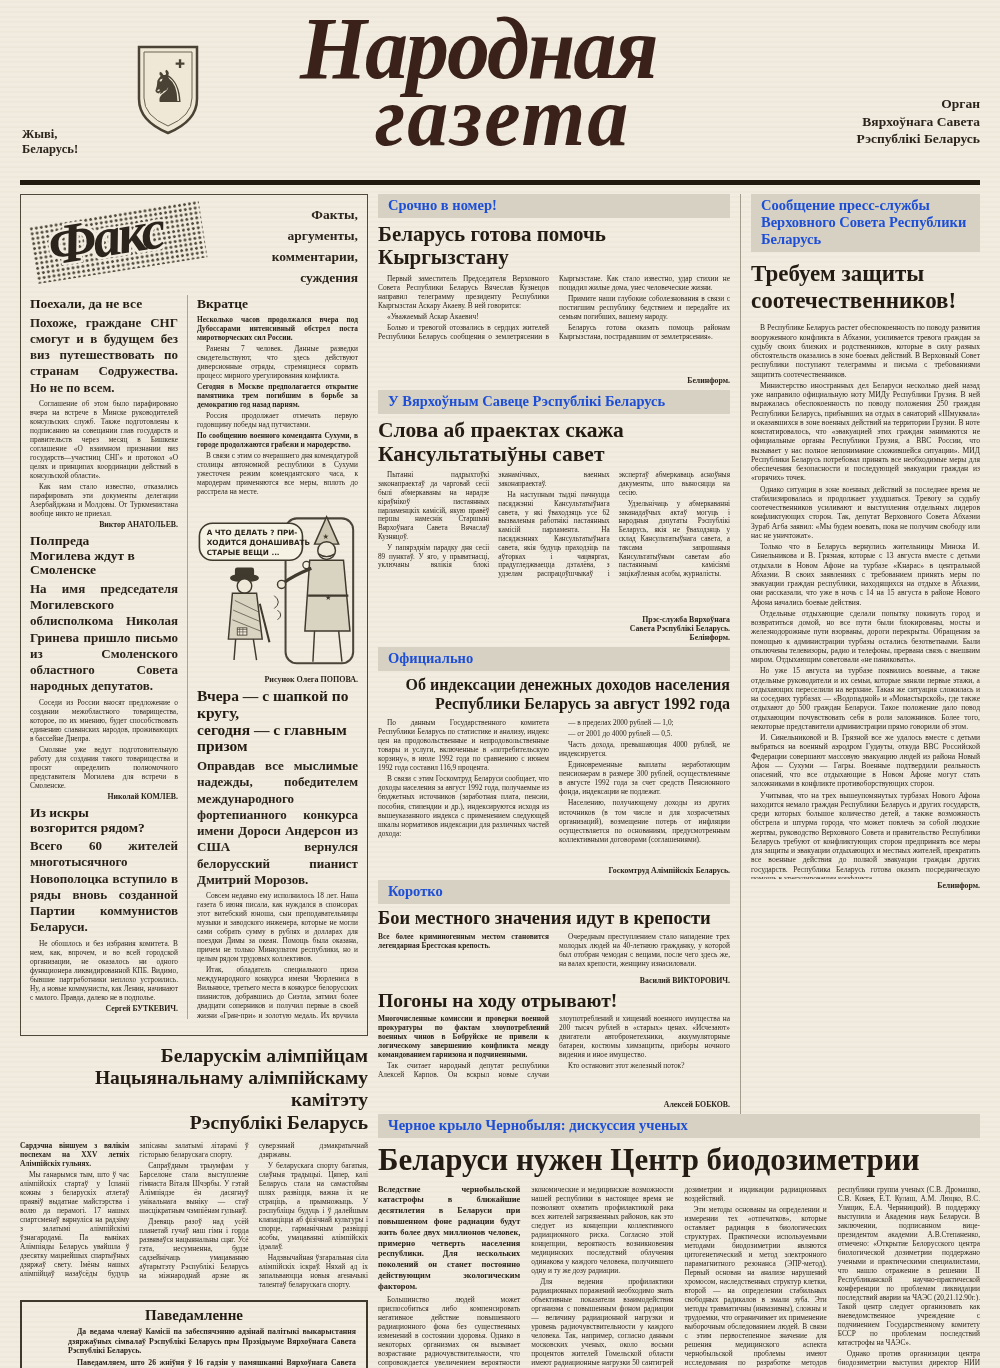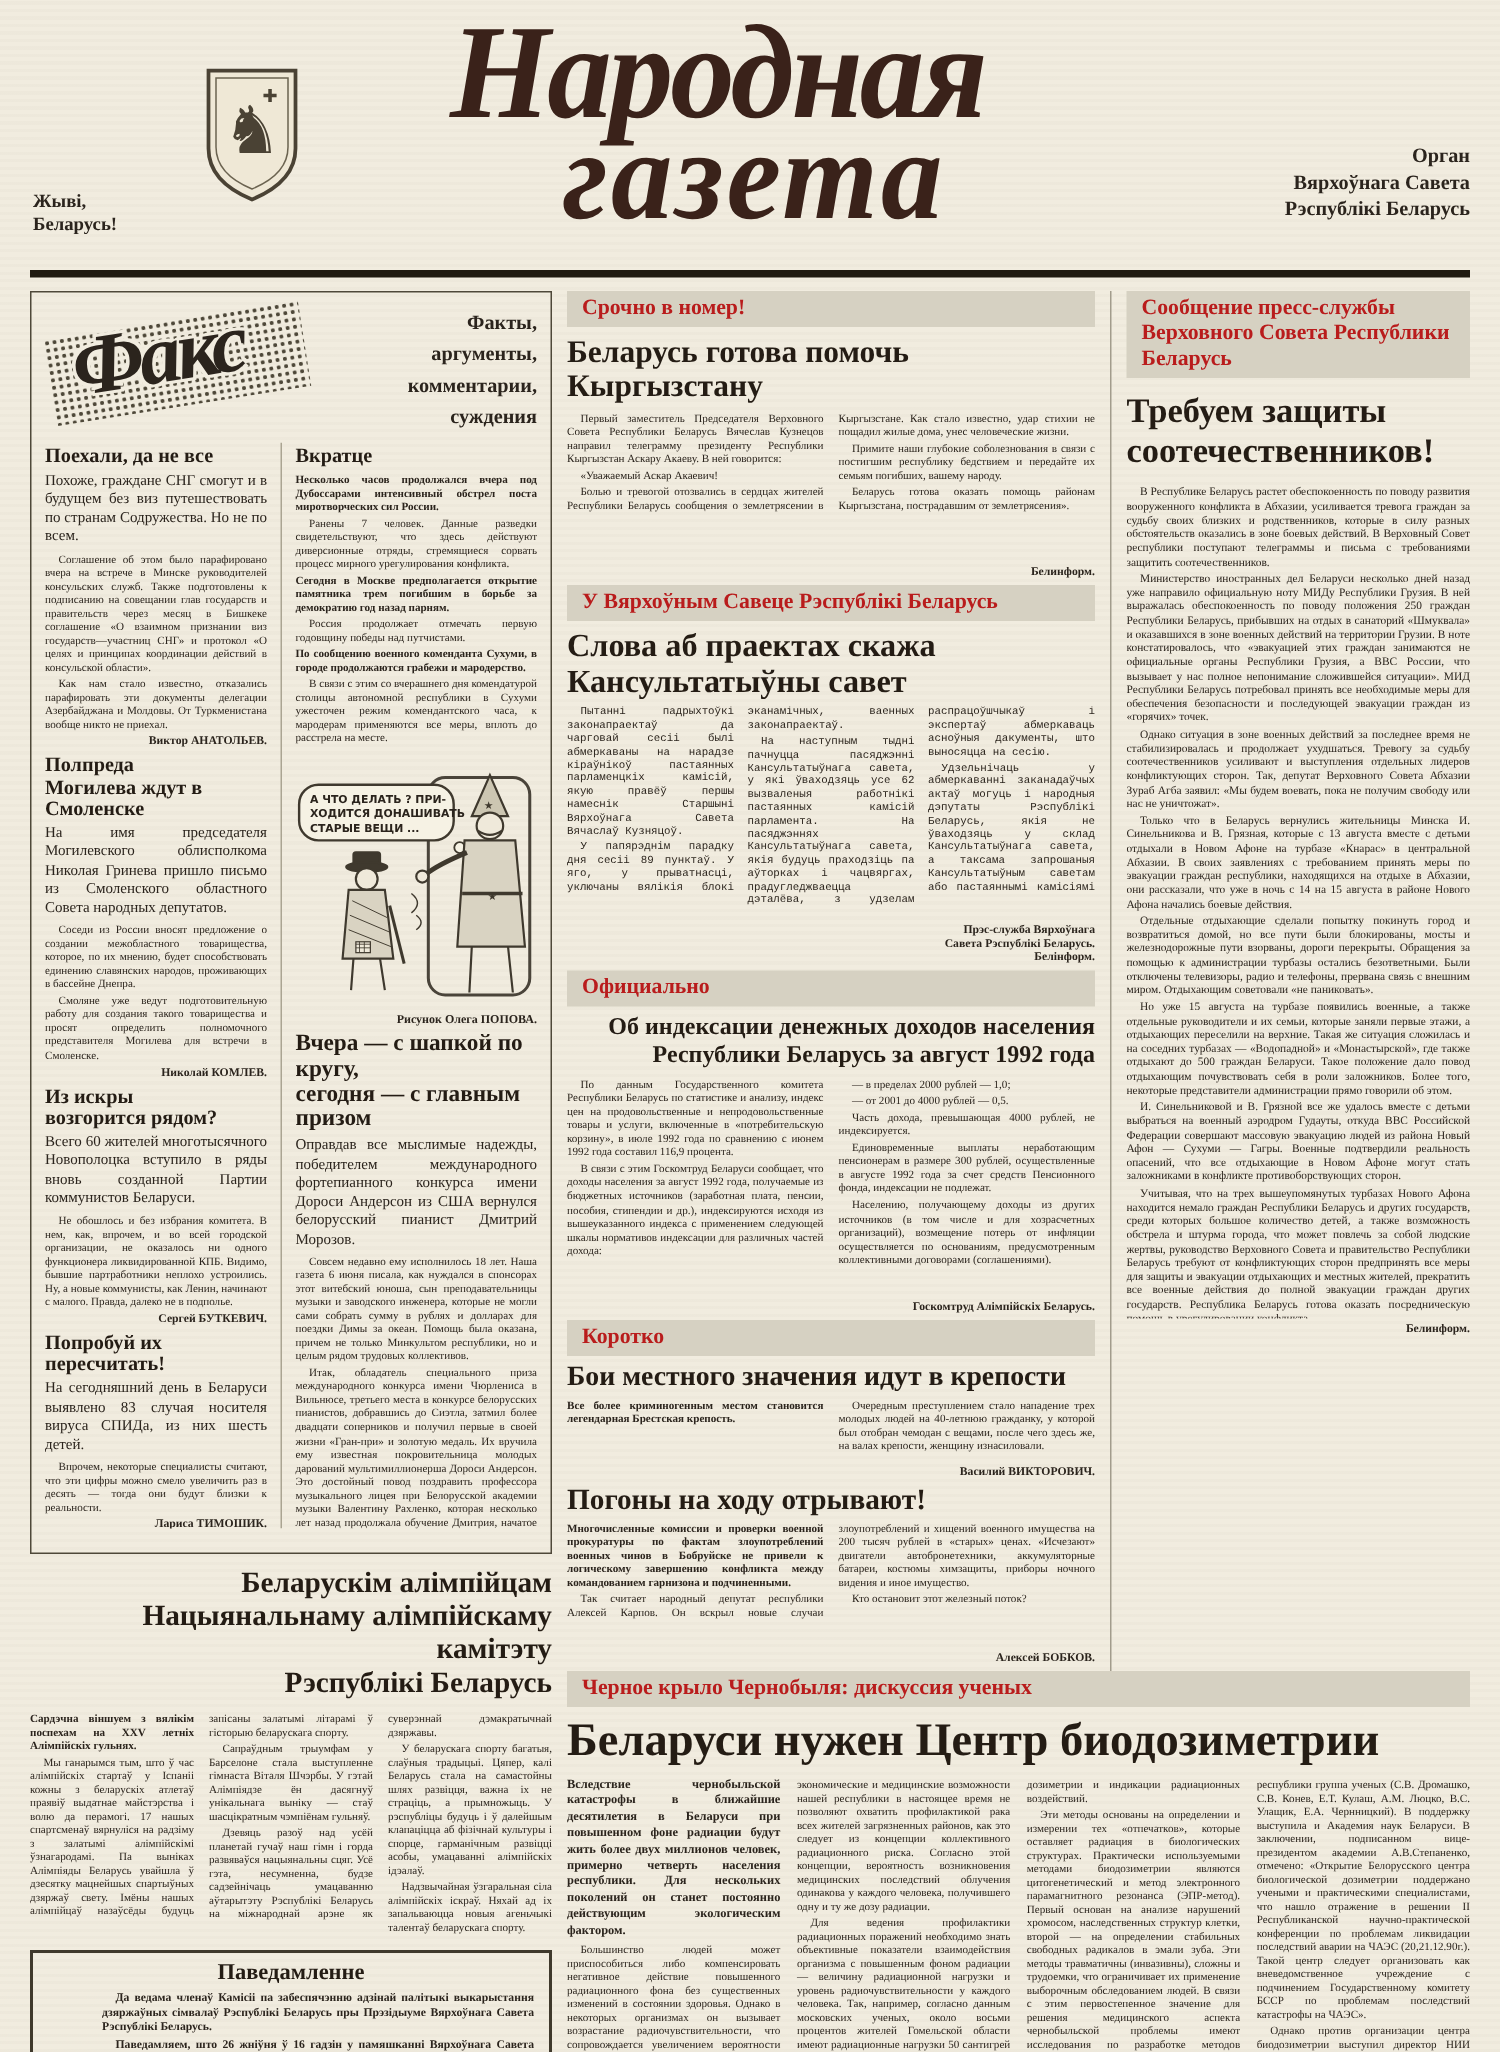--- a/index.html
+++ b/index.html
@@ -41,38 +41,38 @@
   .fakt-tagline { flex:1; text-align:right; font-weight:bold; font-size:13.5px; line-height:1.55; white-space:pre-line; padding-top:4px; }
   .fakt-cols { display:flex; gap:9px; height:724px; overflow:hidden; }
   .fcl { width:148px; flex:none; }
   .fcr { flex:1; border-left:1px solid #aaa492; padding-left:9px; min-width:0; }
   
   .t { font-weight:bold; line-height:1.08; margin:2px 0 3px; white-space:pre-line; color:#241c14; }
   .sart .t { font-size:13.5px; }
   .bodytext p { margin:0 0 2px; text-indent:9px; text-align:justify; font-size:7.4px; line-height:1.22; }
   .bodytext p.b { font-weight:bold; text-indent:0; }
   .bodytext p.lead { font-weight:bold; text-indent:0; }
-  .leadp { font-weight:normal; font-size:10px; line-height:1.25; text-align:justify; margin:0 0 3px; }
+  .leadp { font-weight:bold; font-size:13px; line-height:1.25; text-align:justify; margin:0 0 3px; }
   .byline { text-align:right; font-weight:bold; font-size:7.8px; margin:2px 0 5px; white-space:pre-line; }
   
   .cartoon svg { display:block; width:100%; height:176px; }
   .cart-caption { text-align:right; font-weight:bold; font-size:8px; margin:1px 0 4px; }
   .vchera-t { font-size:15.5px !important; }
   .starbox { border:1px solid #6b6553; padding:5px 7px 4px; margin-top:2px; }
   
-  .banner { background:#d6d1c2; font-weight:bold; font-size:14.5px; padding:3px 10px 4px; margin:0 0 5px; color:#b91c1c; }
+  .banner { background:#d6d1c2; font-weight:bold; font-size:14.5px; padding:3px 10px 4px; margin:0 0 5px; color:#1d4ed8; }
   .h-urgent  { font-size:21px;   line-height:1.1;  margin:2px 0 5px; }
   .h-council { font-size:21.5px; line-height:1.1;  margin:2px 0 5px; }
   .h-official{ font-size:16px;   line-height:1.18; margin:1px 0 4px;text-align:right; }
   .h-fort    { font-size:18.5px; margin:0 0 3px; }
   .h-pogony  { font-size:19.5px; margin:3px 0 3px; }
   .h-protect { font-size:23px;   line-height:1.18; margin:8px 0 9px; }
   .h-bio     { font-size:31px;   margin:2px 0 8px; }
   .cols2 { column-count:2; column-gap:10px; overflow:hidden; }
-  .cols3 { column-count:3; column-gap:9px;  overflow:hidden;font-family:Liberation Mono, monospace; }
+  .cols3 { column-count:3; column-gap:9px;  overflow:hidden; }
   .cols4 { column-count:4; column-gap:11px; overflow:hidden; }
   .urgent-body   { height:100px; }
   .council-body  { height:142px; }
   .council-body p{ font-size:7.2px; }
   .official-body { height:146px; }
   .fort-body     { height:42px; }
   .pogony-body   { height:84px; }
   .protect-body  { height:556px; overflow:hidden; }
   .protect-body p{ font-size:7.6px; }
   .bio-body      { height:292px; }

